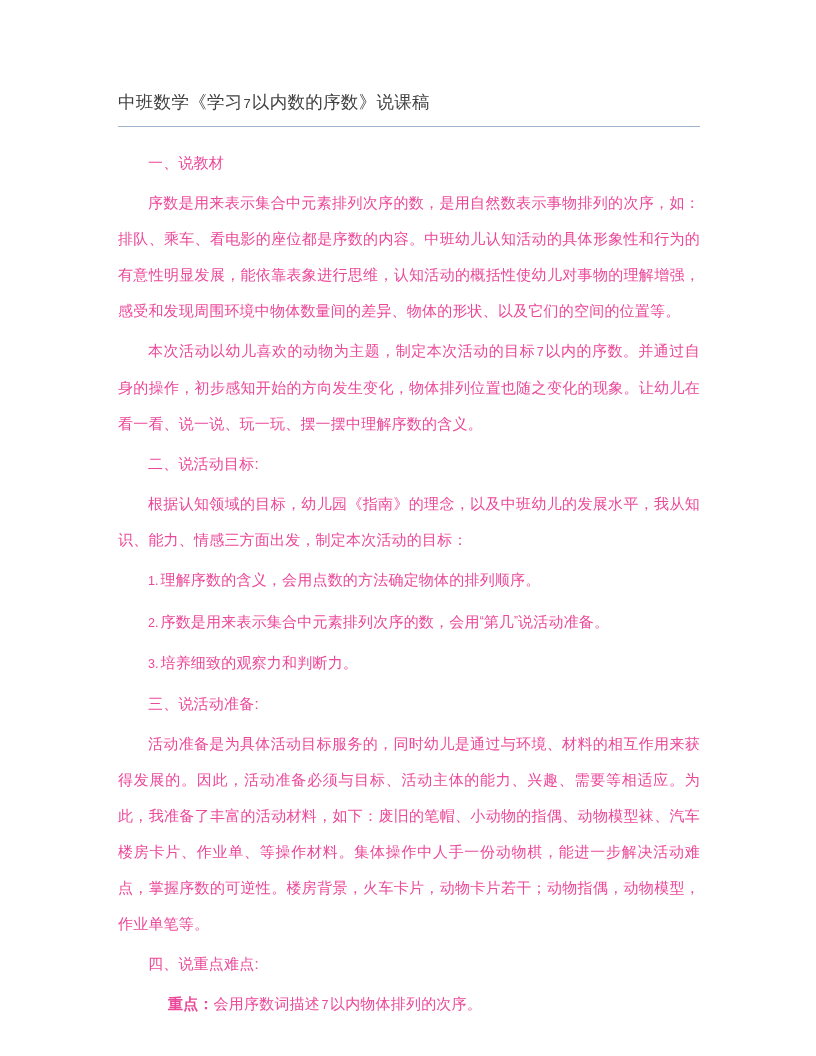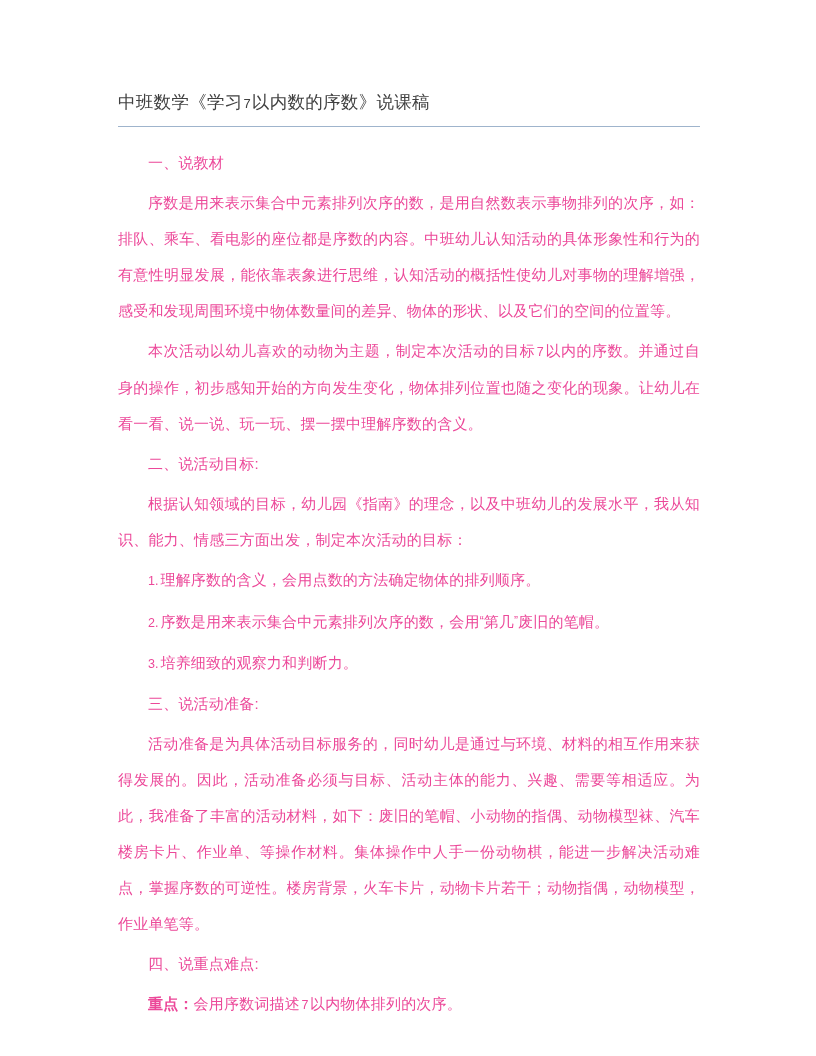--- a/index.html
+++ b/index.html
@@ -103,20 +103,21 @@
   }
 
   .lat {
     font-size: 12.5px;
     padding: 0 1.5px;
     letter-spacing: 0;
   }
 
   .bold {
     font-weight: bold;
+    margin-left: 20px;
   }
 
   .qmark {
     font-size: 12px;
     vertical-align: 2px;
     letter-spacing: 0;
   }
 </style>
 </head>
 <body>
@@ -137,21 +138,21 @@
       <p class="para">序数是用来表示集合中元素排列次序的数，是用自然数表示事物排列的次序，如：排队、乘车、看电影的座位都是序数的内容。中班幼儿认知活动的具体形象性和行为的有意性明显发展，能依靠表象进行思维，认知活动的概括性使幼儿对事物的理解增强，感受和发现周围环境中物体数量间的差异、物体的形状、以及它们的空间的位置等。</p>
 
       <p class="para"><span>本次活动以幼儿喜欢的动物为主题，制定本次活动的目标</span><span class="lat">7</span><span>以内的序数。并通过自身的操作，初步感知开始的方向发生变化，物体排列位置也随之变化的现象。让幼儿在看一看、说一说、玩一玩、摆一摆中理解序数的含义。</span></p>
 
       <p class="heading">二、说活动目标:</p>
 
       <p class="para">根据认知领域的目标，幼儿园《指南》的理念，以及中班幼儿的发展水平，我从知识、能力、情感三方面出发，制定本次活动的目标：</p>
 
       <p class="listitem"><span class="marker">1.</span><span>理解序数的含义，会用点数的方法确定物体的排列顺序。</span></p>
 
-      <p class="listitem"><span class="marker">2.</span><span>序数是用来表示集合中元素排列次序的数，会用</span><span class="qmark">“</span><span>第几</span><span class="qmark">”</span><span>废旧的笔帽。</span></p>
+      <p class="listitem"><span class="marker">2.</span><span>序数是用来表示集合中元素排列次序的数，会用</span><span class="qmark">“</span><span>第几</span><span class="qmark">”</span><span>说活动准备。</span></p>
 
       <p class="listitem"><span class="marker">3.</span><span>培养细致的观察力和判断力。</span></p>
 
       <p class="heading">三、说活动准备:</p>
 
       <p class="para">活动准备是为具体活动目标服务的，同时幼儿是通过与环境、材料的相互作用来获得发展的。因此，活动准备必须与目标、活动主体的能力、兴趣、需要等相适应。为此，我准备了丰富的活动材料，如下：废旧的笔帽、小动物的指偶、动物模型袜、汽车楼房卡片、作业单、等操作材料。集体操作中人手一份动物棋，能进一步解决活动难点，掌握序数的可逆性。楼房背景，火车卡片，动物卡片若干；动物指偶，动物模型，作业单笔等。</p>
 
       <p class="heading">四、说重点难点:</p>
 
       <p class="keyline"><span class="bold">重点：</span><span>会用序数词描述</span><span class="lat">7</span><span>以内物体排列的次序。</span></p>

